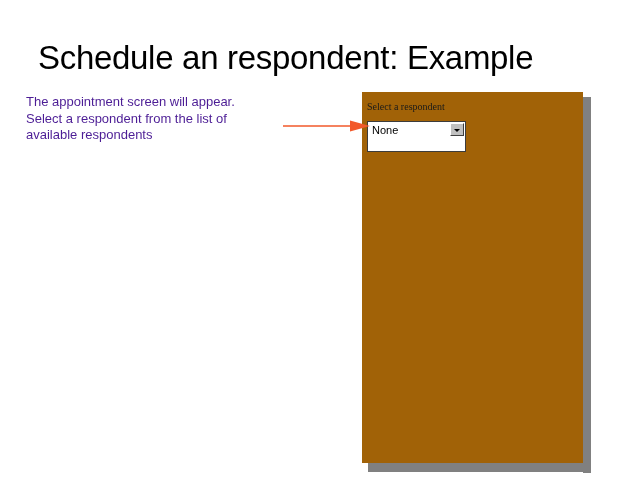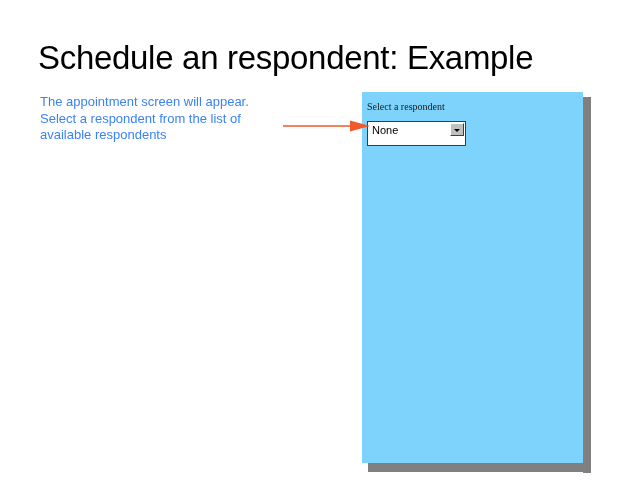--- a/index.html
+++ b/index.html
@@ -35,26 +35,26 @@
     color: #000000;
     font-family: "Liberation Sans", sans-serif;
     font-weight: 400;
     letter-spacing: -0.3px;
     white-space: nowrap;
   }
 
   
   #body-text {
     position: absolute;
-    left: 40px;
+    left: 26px;
     top: 94px;
     width: 228px;
     font-size: 13px;
     line-height: 16.5px;
-    color: #3b82f6;
+    color: #4c1d95;
     font-family: "Liberation Sans", sans-serif;
   }
 
   
   #screenshot-figure {
     position: absolute;
     left: 362px;
     top: 92px;
     width: 230px;
     height: 381px;
@@ -77,41 +77,41 @@
     height: 9px;
     background: #808080;
   }
   
   #screenshot-surface {
     position: absolute;
     left: 0px;
     top: 0px;
     width: 221px;
     height: 371px;
-    background: #7dd3fc;
+    background: #a16207;
   }
 
   
   #field-label {
     position: absolute;
     left: 5px;
     top: 9px;
     font-family: "Liberation Serif", serif;
     font-size: 10px;
     line-height: 11px;
     color: #1a1a1a;
     white-space: nowrap;
   }
 
   #respondent-select {
     position: absolute;
     left: 5px;
     top: 29px;
     width: 99px;
-    height: 25px;
+    height: 31px;
     box-sizing: border-box;
     border: 1px solid #3c3c3c;
     background: #ffffff;
   }
   #respondent-value {
     position: absolute;
     left: 4px;
     top: 2px;
     font-family: "Liberation Sans", sans-serif;
     font-size: 11px;

